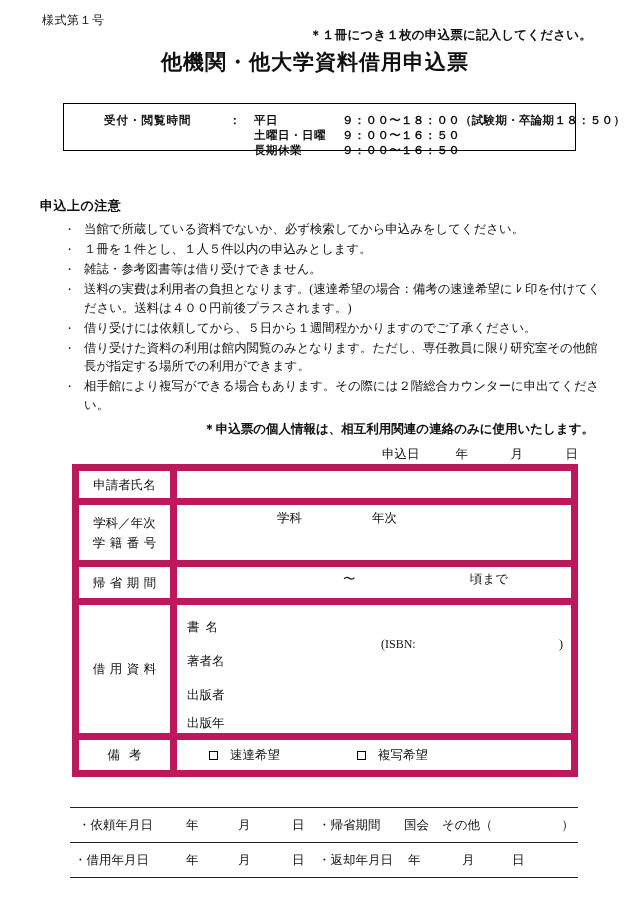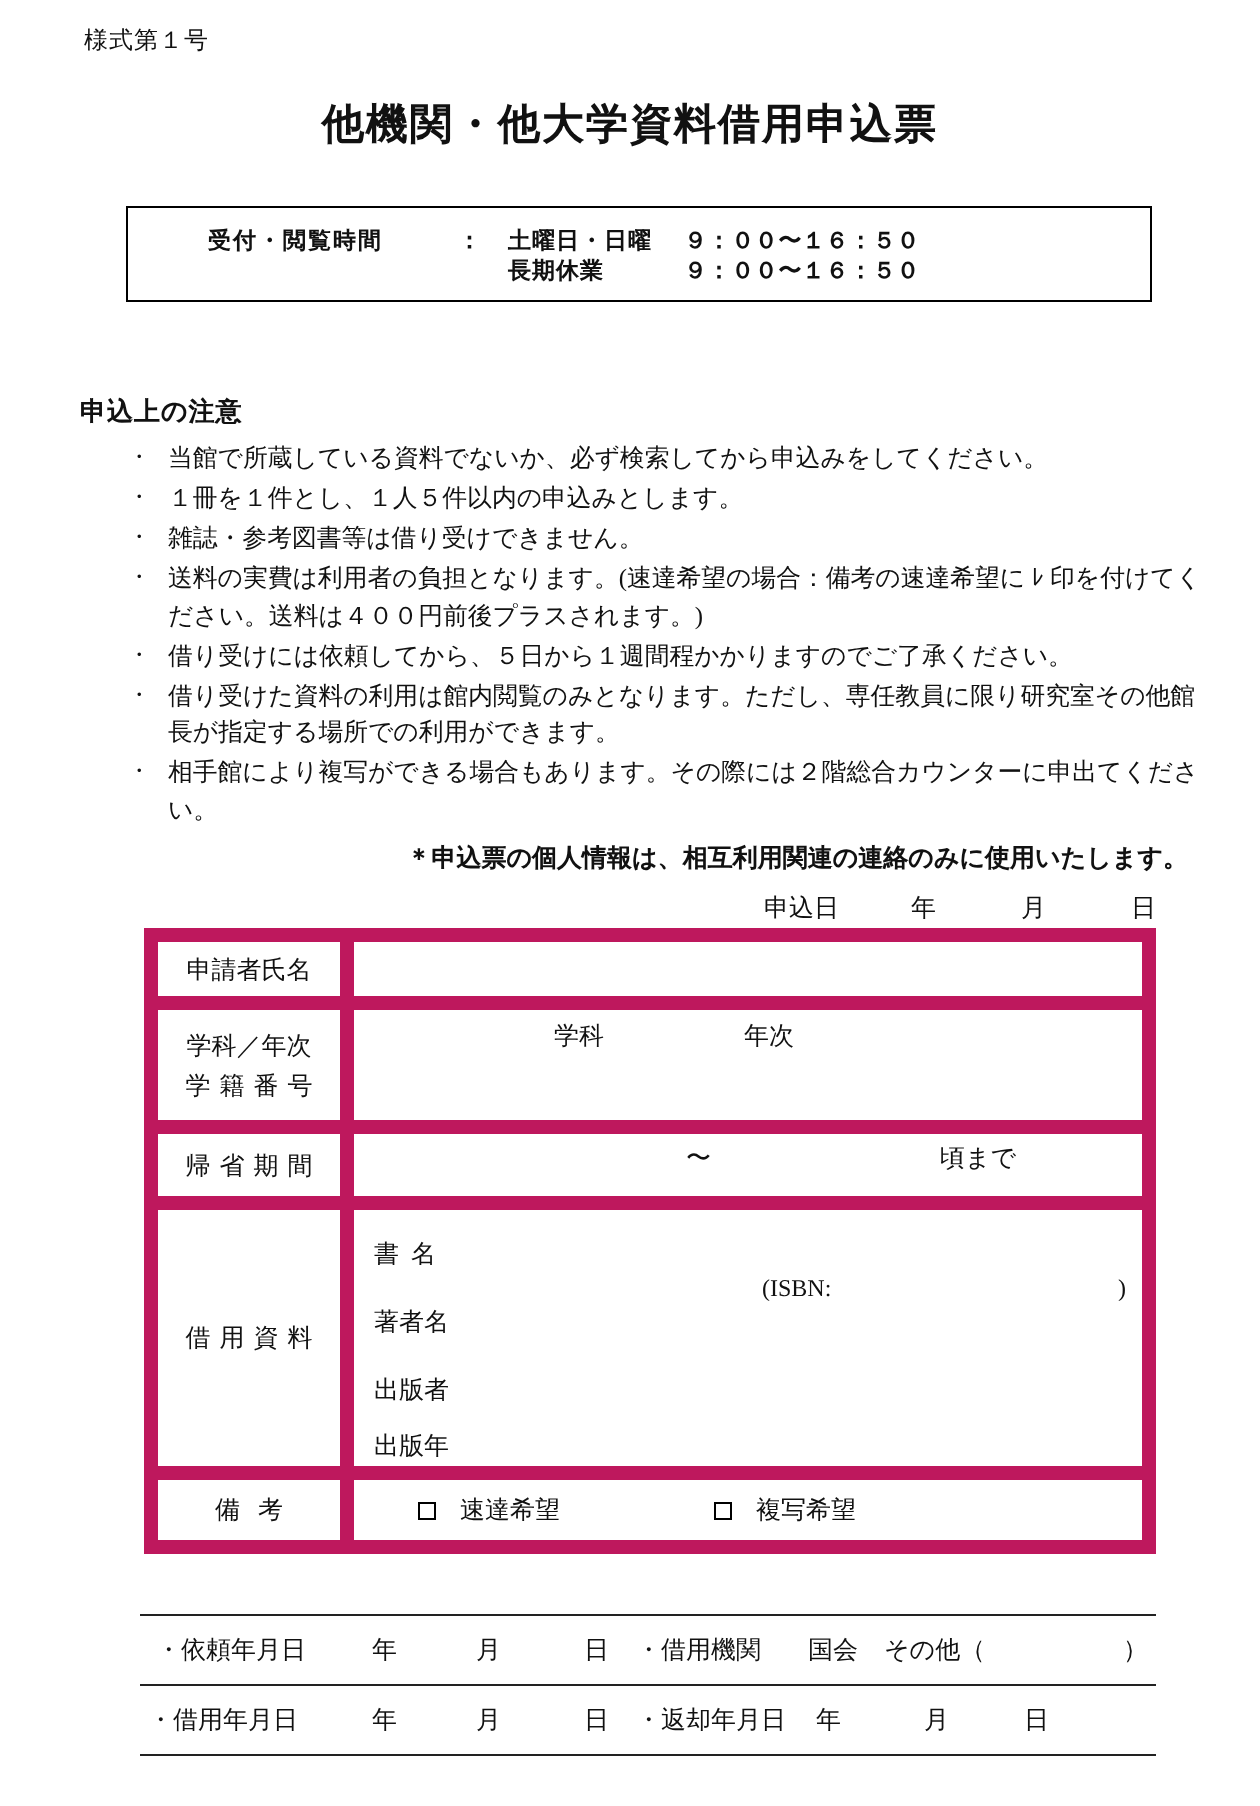--- a/index.html
+++ b/index.html
@@ -281,27 +281,32 @@
   .r2-c6 { left: 338px; }
   .r2-c7 { left: 392px; }
   .r2-c8 { left: 442px; }
 </style>
 </head>
 <body>
 
 <div class="page">
 
   <div class="form-no">様式第１号</div>
+  <div class="notice-top">＊１冊につき１枚の申込票に記入してください。</div>
   <div class="main-title">他機関・他大学資料借用申込票</div>
 
   <div class="hours-box">
     <div class="hours-inner">
       <div class="hours-label">受付・閲覧時間</div>
       <div class="hours-colon">：</div>
       <div class="hours-rows">
+        <div class="hours-row">
+          <span class="hours-day">平日</span>
+          <span class="hours-time">９：００〜１８：００（試験期・卒論期１８：５０）</span>
+        </div>
         <div class="hours-row">
           <span class="hours-day">土曜日・日曜</span>
           <span class="hours-time">９：００〜１６：５０</span>
         </div>
         <div class="hours-row">
           <span class="hours-day">長期休業</span>
           <span class="hours-time">９：００〜１６：５０</span>
         </div>
       </div>
     </div>
@@ -415,21 +420,21 @@
   </tbody>
     </table>
 
   <div class="office-block">
     <div class="ob-rule"></div>
     <div class="ob-row">
       <span class="r1-c1">・依頼年月日</span>
       <span class="r1-c2">年</span>
       <span class="r1-c3">月</span>
       <span class="r1-c4">日</span>
-      <span class="r1-c5">・借用機関</span>
+      <span class="r1-c5">・帰省期間</span>
       <span class="r1-c6">国会</span>
       <span class="r1-c7">その他（</span>
       <span class="r1-c8">）</span>
     </div>
     <div class="ob-rule"></div>
     <div class="ob-row">
       <span class="r2-c1">・借用年月日</span>
       <span class="r2-c2">年</span>
       <span class="r2-c3">月</span>
       <span class="r2-c4">日</span>

